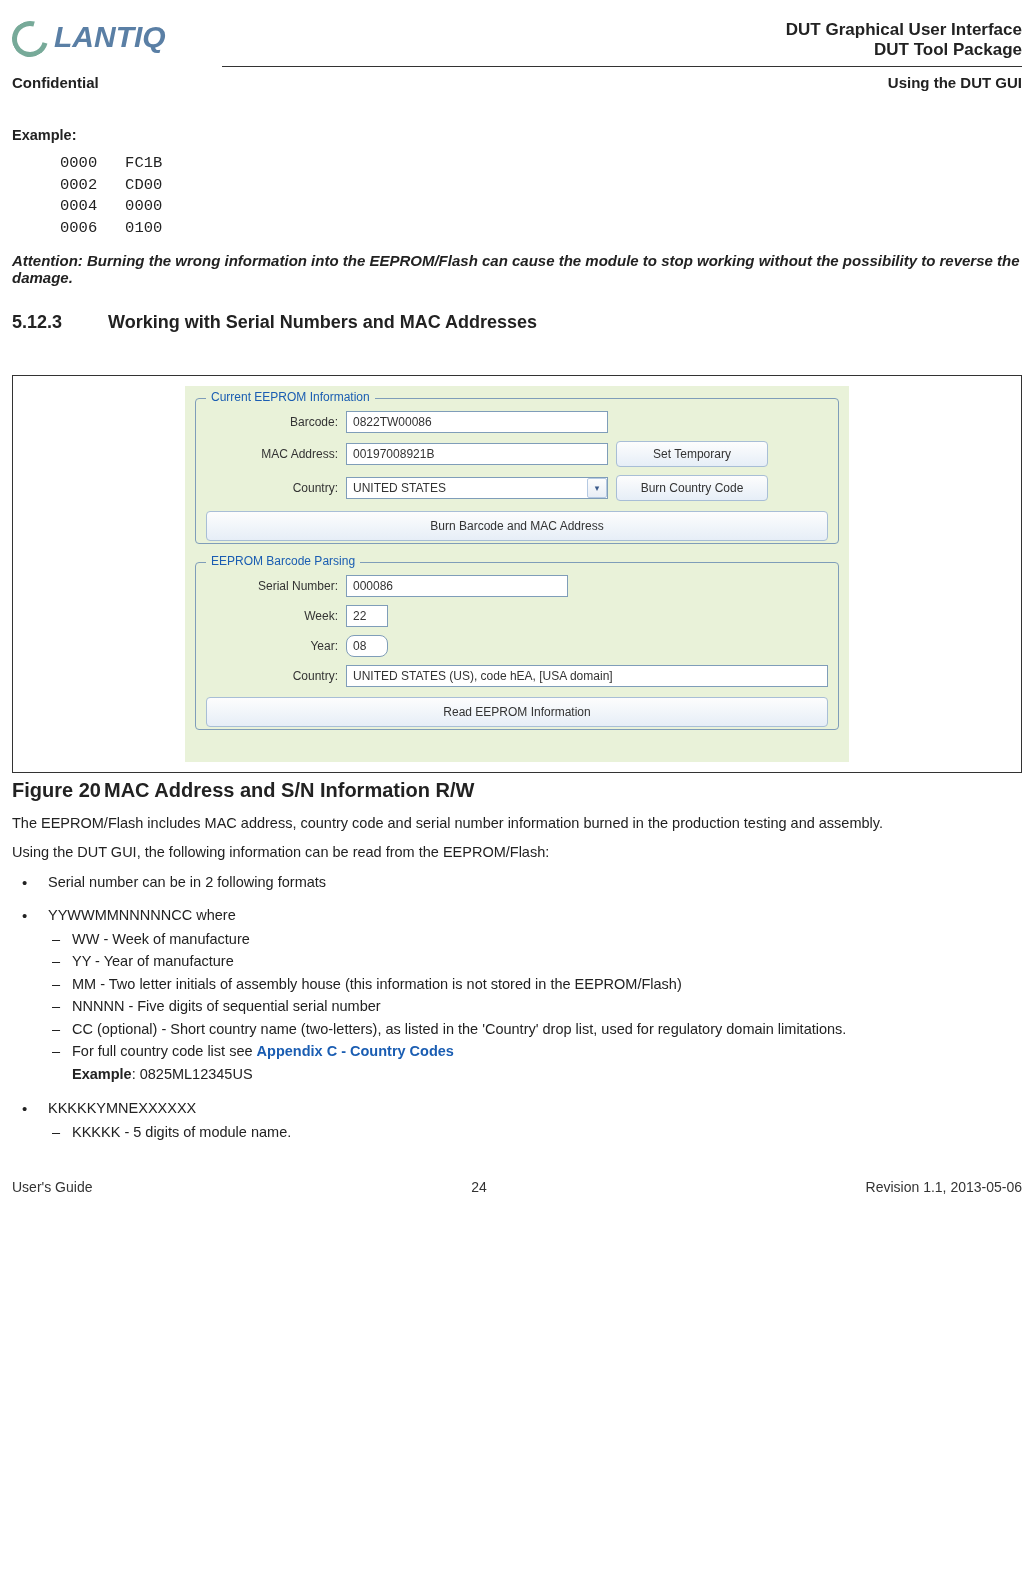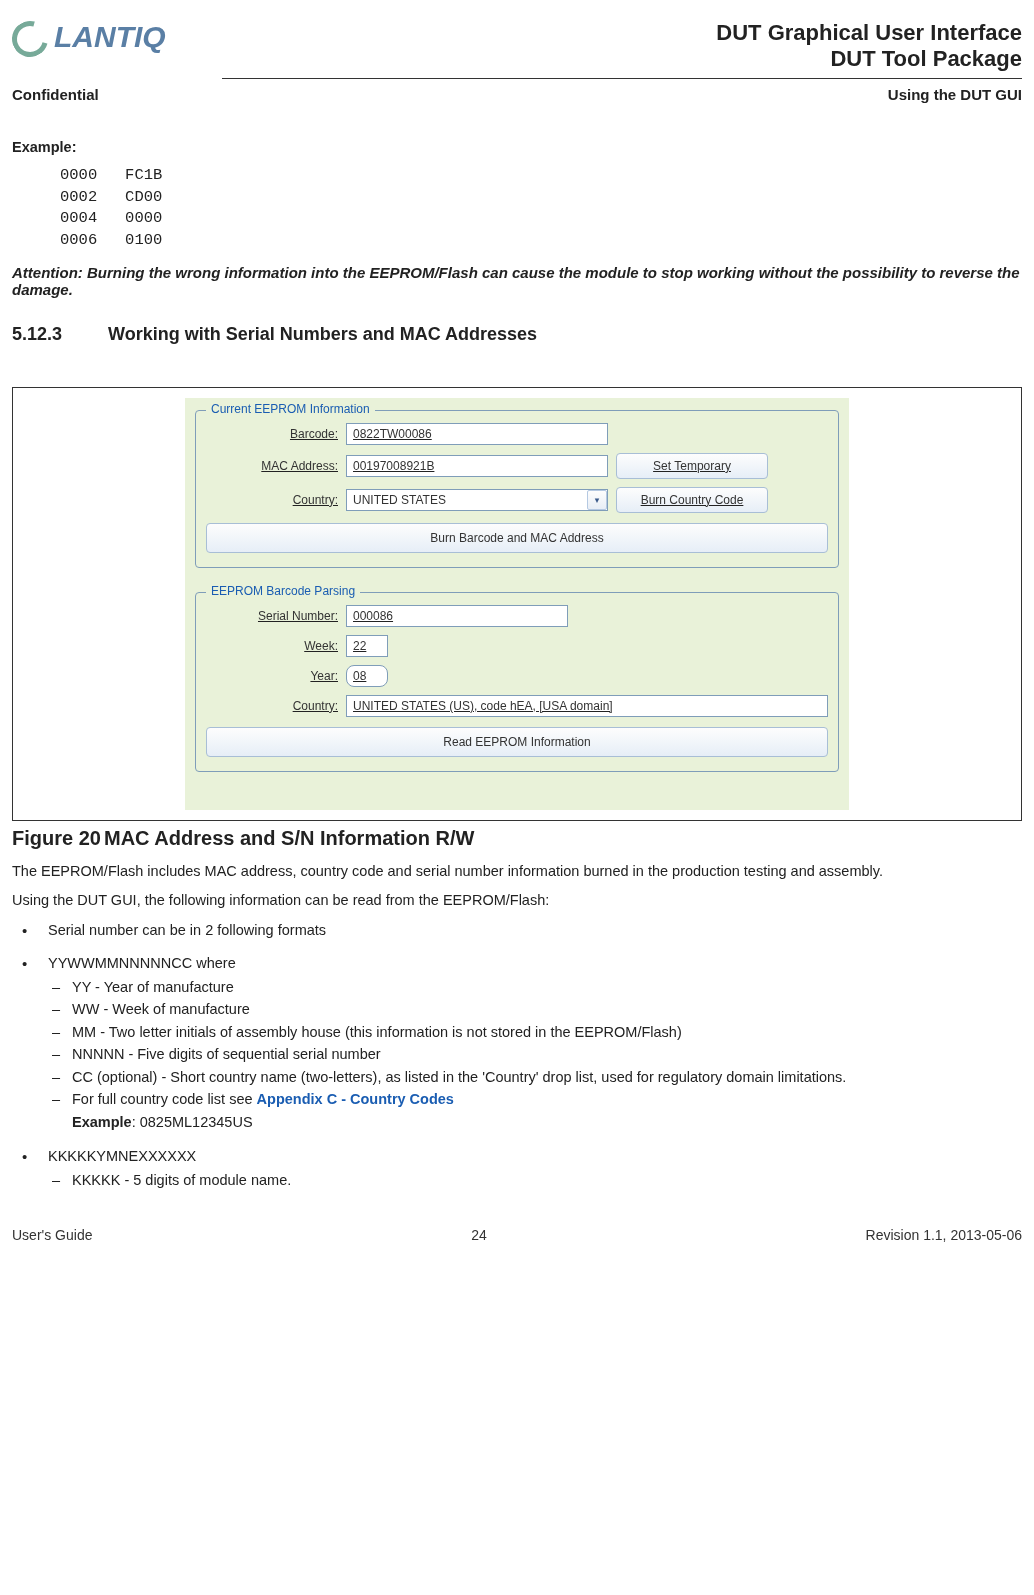--- a/index.html
+++ b/index.html
@@ -1,30 +1,30 @@
 <!DOCTYPE html>
 <html><head>
   <meta charset="utf-8">
   <style>
     * { margin: 0; padding: 0; box-sizing: border-box; }
     body { font-family: Arial, Helvetica, sans-serif; font-size: 14.5px; color: #222; padding: 20px 12px; background: #fff; width: 1034px; margin: 0 auto; }
     .header-row { display: flex; justify-content: space-between; align-items: flex-start; margin-bottom: 4px; }
     .logo { font-size: 30px; font-weight: bold; font-style: italic; color: #5a7fa5; }
     .logo .swoosh { display: inline-block; width: 36px; height: 36px; border: 5px solid #7a9; border-radius: 50%; border-right-color: transparent; vertical-align: middle; margin-right: 6px; transform: rotate(-30deg); }
-    .header-titles { text-align: right; font-weight: bold; font-size: 22px; }
+    .header-titles { text-align: right; font-weight: bold; font-size: 17px; }
     .hr1 { border: none; border-top: 1.5px solid #333; margin: 6px 0 6px 210px; }
     .subheader { display: flex; justify-content: space-between; font-weight: bold; font-size: 15px; margin-bottom: 36px; margin-top: 7px; }
     .example-label { font-weight: bold; margin-bottom: 10px; }
     .code-block { font-family: "Courier New", monospace; font-size: 15.5px; margin-left: 48px; margin-bottom: 12px; line-height: 1.4; white-space: pre; }
     .attention { font-style: italic; font-weight: bold; margin-bottom: 26px; font-size: 15px; }
     .section-heading { font-weight: bold; font-size: 18px; margin-bottom: 42px; }
     .section-num { display: inline-block; width: 96px; }
     .figure-frame { border: 1px solid #333; padding: 10px 12px; margin-bottom: 6px; }
     .gui-panel { width: 664px; margin: 0 auto; background: #e9f2d9; padding: 12px 10px 14px 10px; font-family: Tahoma, Arial, sans-serif; font-size: 12px; }
-    .fieldset { border: 1px solid #7f9db9; border-radius: 4px; padding: 12px 10px 14px 10px; margin-bottom: 24px; position: relative; text-decoration: underline; }
+    .fieldset { border: 1px solid #7f9db9; border-radius: 4px; padding: 12px 10px 2px 10px; margin-bottom: 18px; position: relative; }
     .legend { position: absolute; top: -9px; left: 10px; background: #e9f2d9; padding: 0 5px; color: #1a5db2; font-size: 12px; }
     .field-row { display: flex; align-items: center; margin-bottom: 8px; gap: 8px; }
     .field-row:last-child { margin-bottom: 0; }
     .field-label { width: 132px; text-align: right; color: #333; font-size: 12px; }
     .input { height: 22px; border: 1px solid #7f9db9; background: #fff; padding: 2px 6px; font-size: 12px; font-family: inherit; color: #333; }
     .input.w1 { width: 262px; }
     .input.w2 { width: 222px; }
     .input.wfull { flex: 1; }
     .select-wrap { position: relative; }
     .select-btn { position: absolute; right: 1px; top: 1px; width: 20px; height: 20px; background: linear-gradient(#fdfdfd,#e8eef6); border: 1px solid #b5c9e2; display: flex; align-items: center; justify-content: center; font-size: 9px; color: #3a5a8a; border-radius: 2px; }
@@ -129,22 +129,22 @@
 <div class="para">Using the DUT GUI, the following information can be read from the EEPROM/Flash:</div>
 
 <ul class="bullets">
   <li>Serial number can be in 2 following formats</li>
 </ul>
 
 <ul class="bullets">
   <li>
     <span>YYWWMMNNNNNCC where</span>
     <ul class="sub">
+      <li>WW - Week of manufacture</li>
       <li>YY - Year of manufacture</li>
-      <li>WW - Week of manufacture</li>
       <li>MM - Two letter initials of assembly house (this information is not stored in the EEPROM/Flash)</li>
       <li>NNNNN - Five digits of sequential serial number</li>
       <li>CC (optional) - Short country name (two-letters), as listed in the 'Country' drop list, used for regulatory domain limitations.</li>
       <li>
         <span>For full country code list see </span><span class="link">Appendix C - Country Codes</span><br>
         <span class="bold">Example</span><span>: 0825ML12345US</span>
       </li>
     </ul>
   </li>
 </ul>

